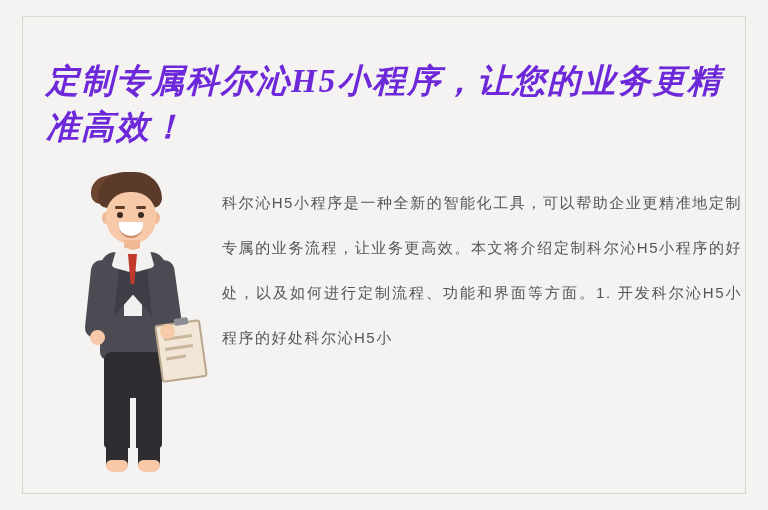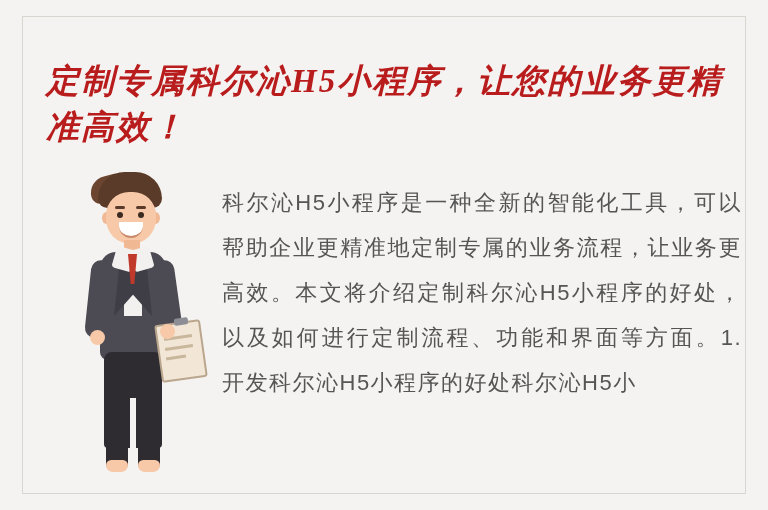--- a/index.html
+++ b/index.html
@@ -33,37 +33,37 @@
     position: absolute;
     left: 46px;
     top: 58px;
     width: 690px;
     font-family: "Liberation Serif", serif;
     font-weight: bold;
     font-style: italic;
     font-size: 33px;
     line-height: 46px;
     letter-spacing: 2px;
-    color: #b91c1c;
+    color: #6d28d9;
     white-space: pre-wrap;
   }
   .illustration {
     position: absolute;
     left: 62px;
     top: 172px;
     width: 150px;
     height: 300px;
   }
   .body-text {
     position: absolute;
     left: 222px;
     top: 180px;
     width: 520px;
     font-family: "Liberation Sans", sans-serif;
-    font-size: 22px;
+    font-size: 15px;
     line-height: 45px;
     letter-spacing: 1.5px;
     color: #555555;
     text-align: justify;
     white-space: pre-wrap;
   }
   
   .ch { position: absolute; }
   .hair {
     left: 36px; top: 0px; width: 64px; height: 36px;

